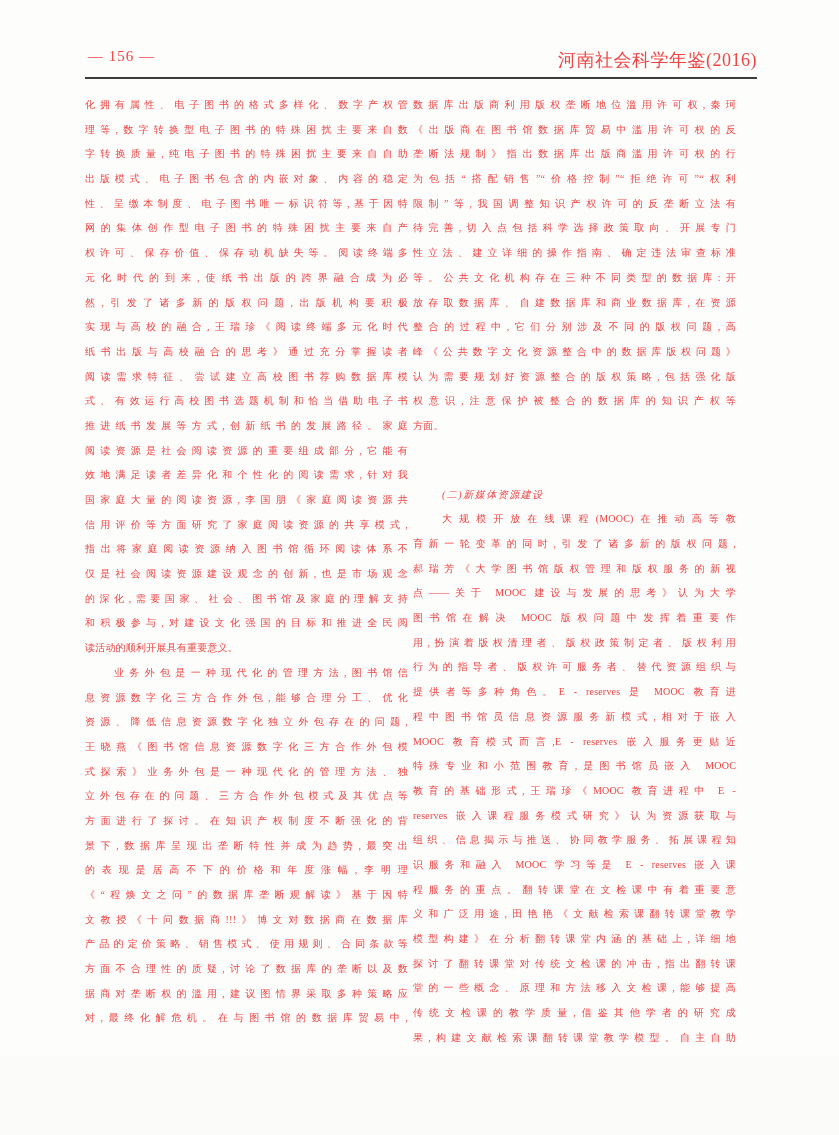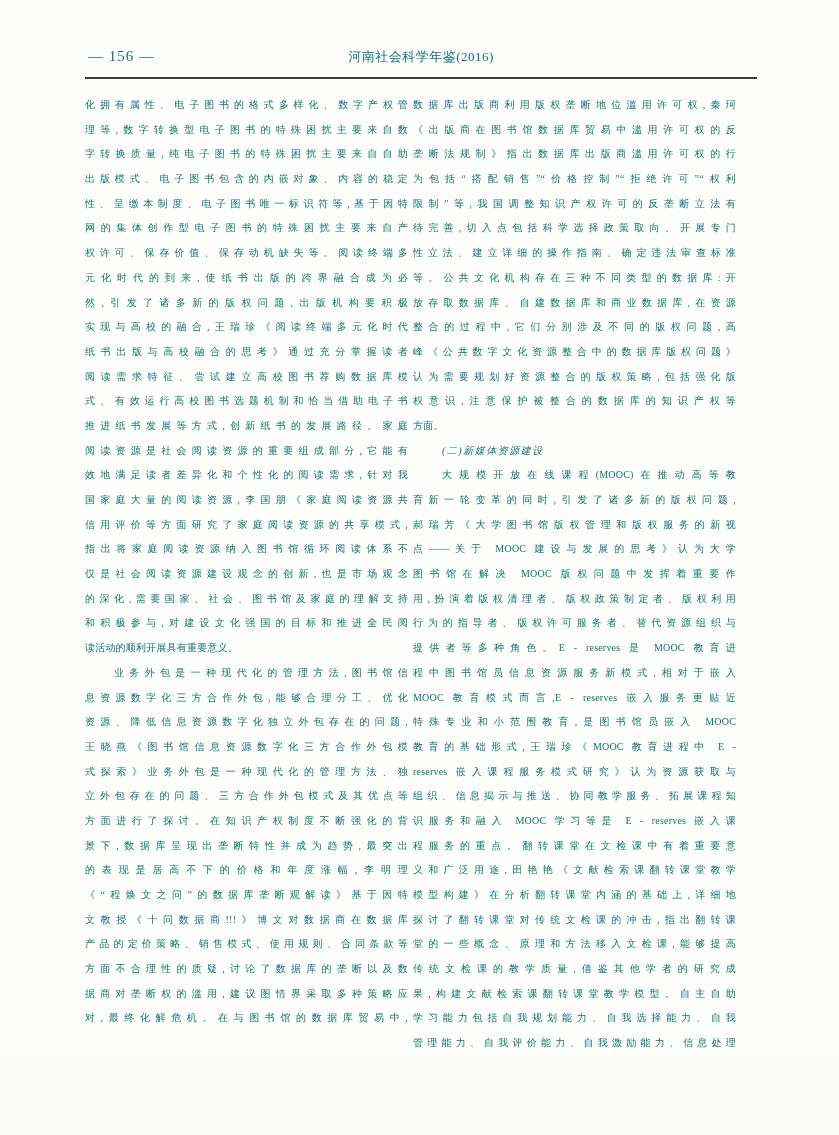--- a/index.html
+++ b/index.html
@@ -2,39 +2,39 @@
 <html><head>
 <meta charset="utf-8">
 <style>
   html, body { margin: 0; padding: 0; }
   body { background: #fbfbfa; }
   .page {
     position: relative;
     width: 839px;
     height: 1056px;
     background: #fdfdfc;
-    color: #0f766e;
+    color: #ef4444;
     font-family: "Liberation Serif", "DejaVu Serif", serif;
     overflow: hidden;
   }
   .header-pageno {
     position: absolute;
     left: 88px;
     top: 48px;
     font-size: 15px;
     letter-spacing: 1px;
     white-space: nowrap;
   }
   .header-title {
     position: absolute;
     left: 85px;
     width: 672px;
     top: 48px;
-    font-size: 13px;
-    text-align: center;
+    font-size: 18px;
+    text-align: right;
     letter-spacing: 0.5px;
   }
   .header-rule {
     position: absolute;
     left: 85px;
     top: 77px;
     width: 672px;
     height: 2px;
     background: #3c3c3c;
   }
@@ -54,20 +54,21 @@
   }
   .tline.just {
     white-space: normal;
     text-align: justify;
     text-align-last: justify;
   }
   .tline.indent { text-indent: 29px; }
   .para.heading .tline {
     font-style: italic;
     letter-spacing: 1.5px;
+    margin-top: 44px;
   }
 </style>
 </head>
 <body>
 
 <div class="page">
   <div class="header-pageno">— 156 —</div>
   <div class="header-title">河南社会科学年鉴(2016)</div>
   <div class="header-rule"></div>
 

